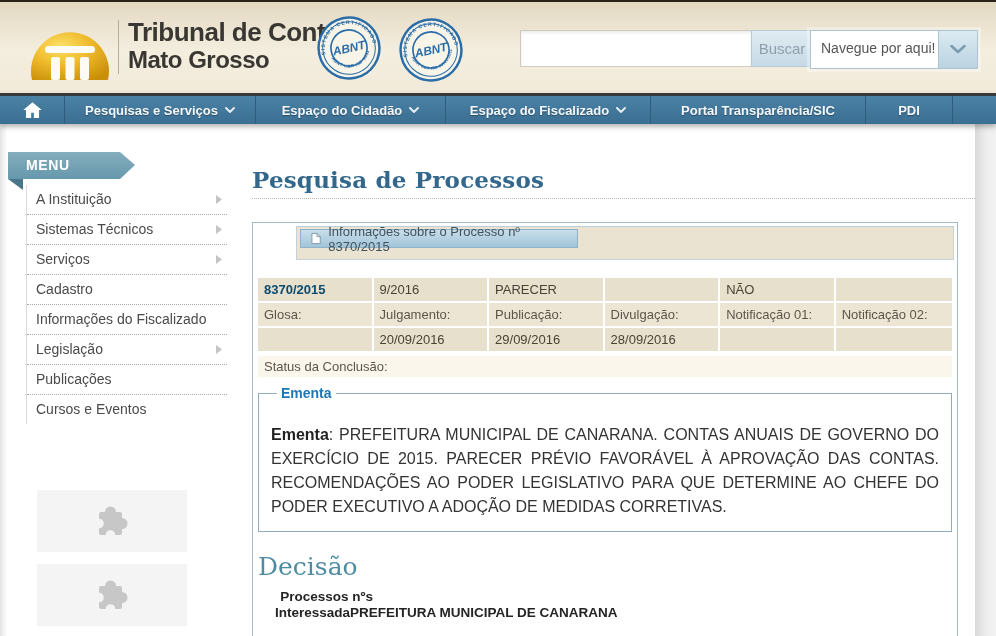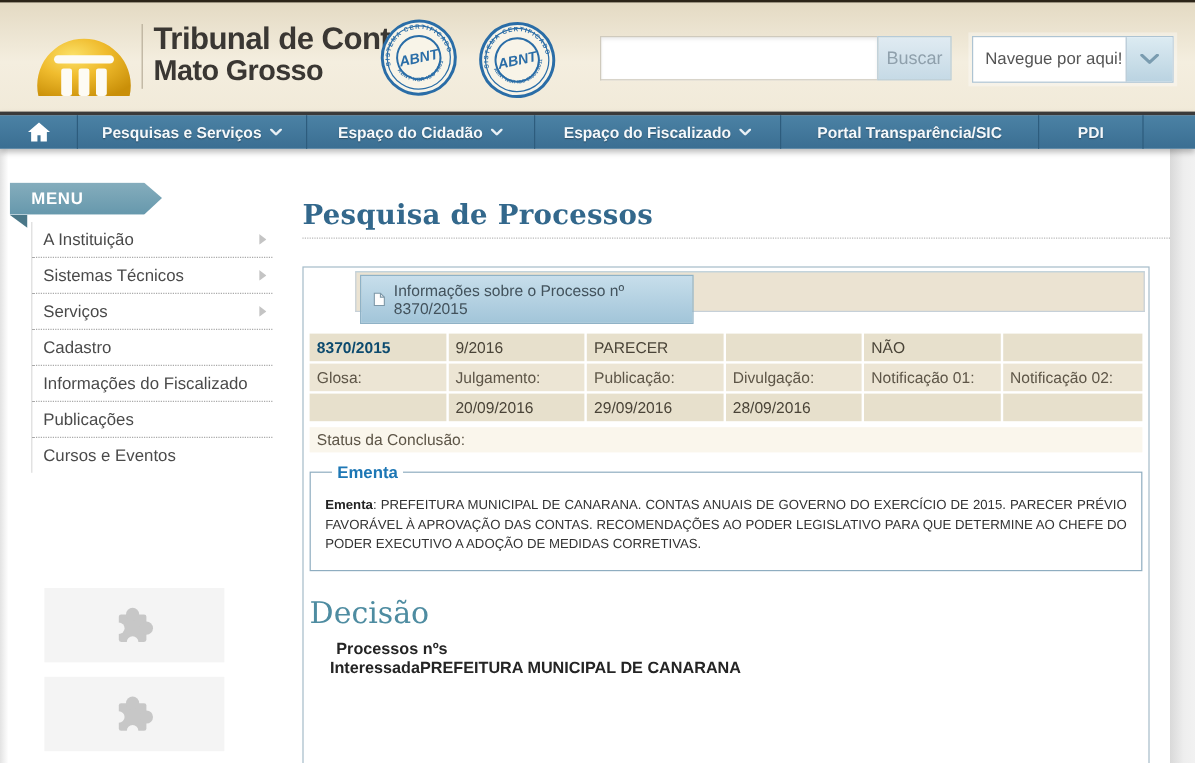--- a/index.html
+++ b/index.html
@@ -11,21 +11,21 @@
   .header{position:absolute;top:0;left:0;right:0;height:94px;
           background:linear-gradient(180deg,#e3d9c2 0%,#f4eedf 55%,#f1ead9 100%);}
   .logo{position:absolute;left:28px;top:8px;width:84px;height:78px;cursor:pointer;}
   .logo-divider{position:absolute;left:118px;top:20px;width:1px;height:54px;background:#b7ad99;}
   .logo-text{position:absolute;left:128px;top:18px;color:#3a3733;line-height:1.12;}
   .logo-line1{font-size:26px;font-weight:700;letter-spacing:-0.5px;}
   .logo-line2{font-size:24px;font-weight:700;letter-spacing:-0.5px;}
   .seal{position:absolute;top:12px;width:66px;height:72px;transform:rotate(-12deg);}
   .seal1{left:316px;} .seal2{left:398px;top:14px;}
 
-  .search-wrap{position:absolute;left:500px;top:30px;height:37px;display:flex;}
+  .search-wrap{position:absolute;left:520px;top:30px;height:37px;display:flex;}
   .search-input{width:214px;height:35px;border:1px solid #cfcabd;border-right:none;background:#fff;
                 box-shadow:inset 0 2px 3px rgba(0,0,0,0.08);padding:0 8px;font-size:14px;color:#444;outline:none;}
   .search-btn{width:62px;height:37px;border:1px solid #b6cbd8;background:linear-gradient(180deg,#e0ebf2,#c6dae6);
               color:#8fa0ac;font-size:15px;cursor:pointer;font-family:"Liberation Sans",sans-serif;}
 
   .dropdown{position:absolute;left:810px;top:30px;width:166px;height:37px;border:1px solid #aec4d2;
             background:#fff;display:flex;cursor:pointer;box-shadow:0 0 0 3px rgba(255,255,255,0.35);}
   .dd-label{flex:1;line-height:35px;padding-left:10px;font-size:14px;color:#555;}
   .dd-btn{width:38px;background:linear-gradient(180deg,#dcebf2,#bad3e1);border-left:1px solid #aec4d2;
           display:flex;align-items:center;justify-content:center;}
@@ -68,36 +68,36 @@
 
   
   .main{position:absolute;left:252px;top:128px;width:723px;}
   .page-title{position:absolute;top:38px;left:0;font-family:"DejaVu Serif",serif;font-size:23px;
               font-weight:700;color:#33688c;letter-spacing:0.2px;}
   .title-rule{position:absolute;top:70px;left:0;width:723px;border-bottom:1px dotted #b8b8b8;}
   .panel{position:absolute;top:94px;left:0;width:698px;height:470px;border:1px solid #a5bbc9;
          background:#fff;padding:3px;}
   .tabstrip{margin-left:40px;height:34px;background:#ebe3d2;border:1px solid #c6d0d8;
             border-top-color:#b9cfdd;box-sizing:border-box;display:flex;}
-  .tab{margin:2px 0 0 3px;width:278px;height:41px;background:linear-gradient(180deg,#c7deeb,#a2c5d9);
+  .tab{margin:2px 0 0 3px;width:278px;height:19px;background:linear-gradient(180deg,#c7deeb,#a2c5d9);
        border:1px solid #8fb2c6;box-sizing:border-box;display:flex;align-items:center;gap:7px;
        padding:0 10px;font-size:13px;color:#42525c;cursor:pointer;}
 
   table.ptable{margin-top:16px;width:100%;border-collapse:separate;border-spacing:2px;}
   table.ptable td{height:21px;padding:1px 6px;font-size:13px;white-space:nowrap;overflow:hidden;}
   td.lbl{background:#ece5d4;color:#5d5547;}
   td.val{background:#e7e0cc;color:#494337;}
   td.val.strong{font-weight:700;color:#0c4a6e;}
 
   .status-label{margin:3px 2px 0;padding:3px 6px;background:#faf6ec;color:#5d5547;font-size:13px;}
   .status-value{margin:2px 2px 0;padding:3px 6px;background:#e7e0cc;color:#47413a;font-size:13px;}
 
   fieldset.ementa{margin:8px 2px 0;border:1px solid #8fadc0;padding:4px 12px 12px;}
   fieldset.ementa legend{color:#1d77b5;font-size:14px;font-weight:700;padding:0 4px;margin-left:6px;}
-  .ementa-text{font-size:11px;line-height:1.5;text-align:justify;color:#333;margin:8px 0 0;}
+  .ementa-text{font-size:16px;line-height:1.5;text-align:justify;color:#333;margin:18px 0 0;}
   .ementa-text b{color:#222;}
 
   .decision-heading{margin:20px 0 8px 2px;font-family:"DejaVu Serif",serif;font-size:25px;
                     font-weight:400;color:#4e8ca1;}
   .dlines{margin-left:2px;font-size:13.5px;line-height:16.2px;color:#242424;}
   .dl{display:flex;}
   .dl-label{font-weight:700;flex:0 0 auto;text-align:right;}
   .w1{width:115px;} .w2{width:92px;}
   .vb{font-weight:700;}
 </style>
@@ -238,20 +238,26 @@
             <polygon points="0,0 6,4.5 0,9" fill="#c4c4c4"></polygon>
           </svg>
       </div>
       <div class="menu-item">
         <span>Cadastro</span>
       </div>
       <div class="menu-item">
         <span>Informações do Fiscalizado</span>
       </div>
       <div class="menu-item">
+        <span>Legislação</span>
+        <svg class="mi-arrow" width="6" height="9" viewBox="0 0 6 9">
+            <polygon points="0,0 6,4.5 0,9" fill="#c4c4c4"></polygon>
+          </svg>
+      </div>
+      <div class="menu-item">
         <span>Publicações</span>
       </div>
       <div class="menu-item">
         <span>Cursos e Eventos</span>
       </div>
     </div>
 
     <div class="placeholder ph1">
       <svg width="40" height="40" viewBox="0 0 40 40">
         <rect x="7" y="11" width="23" height="23" rx="2" fill="#c7c7c7"></rect>

